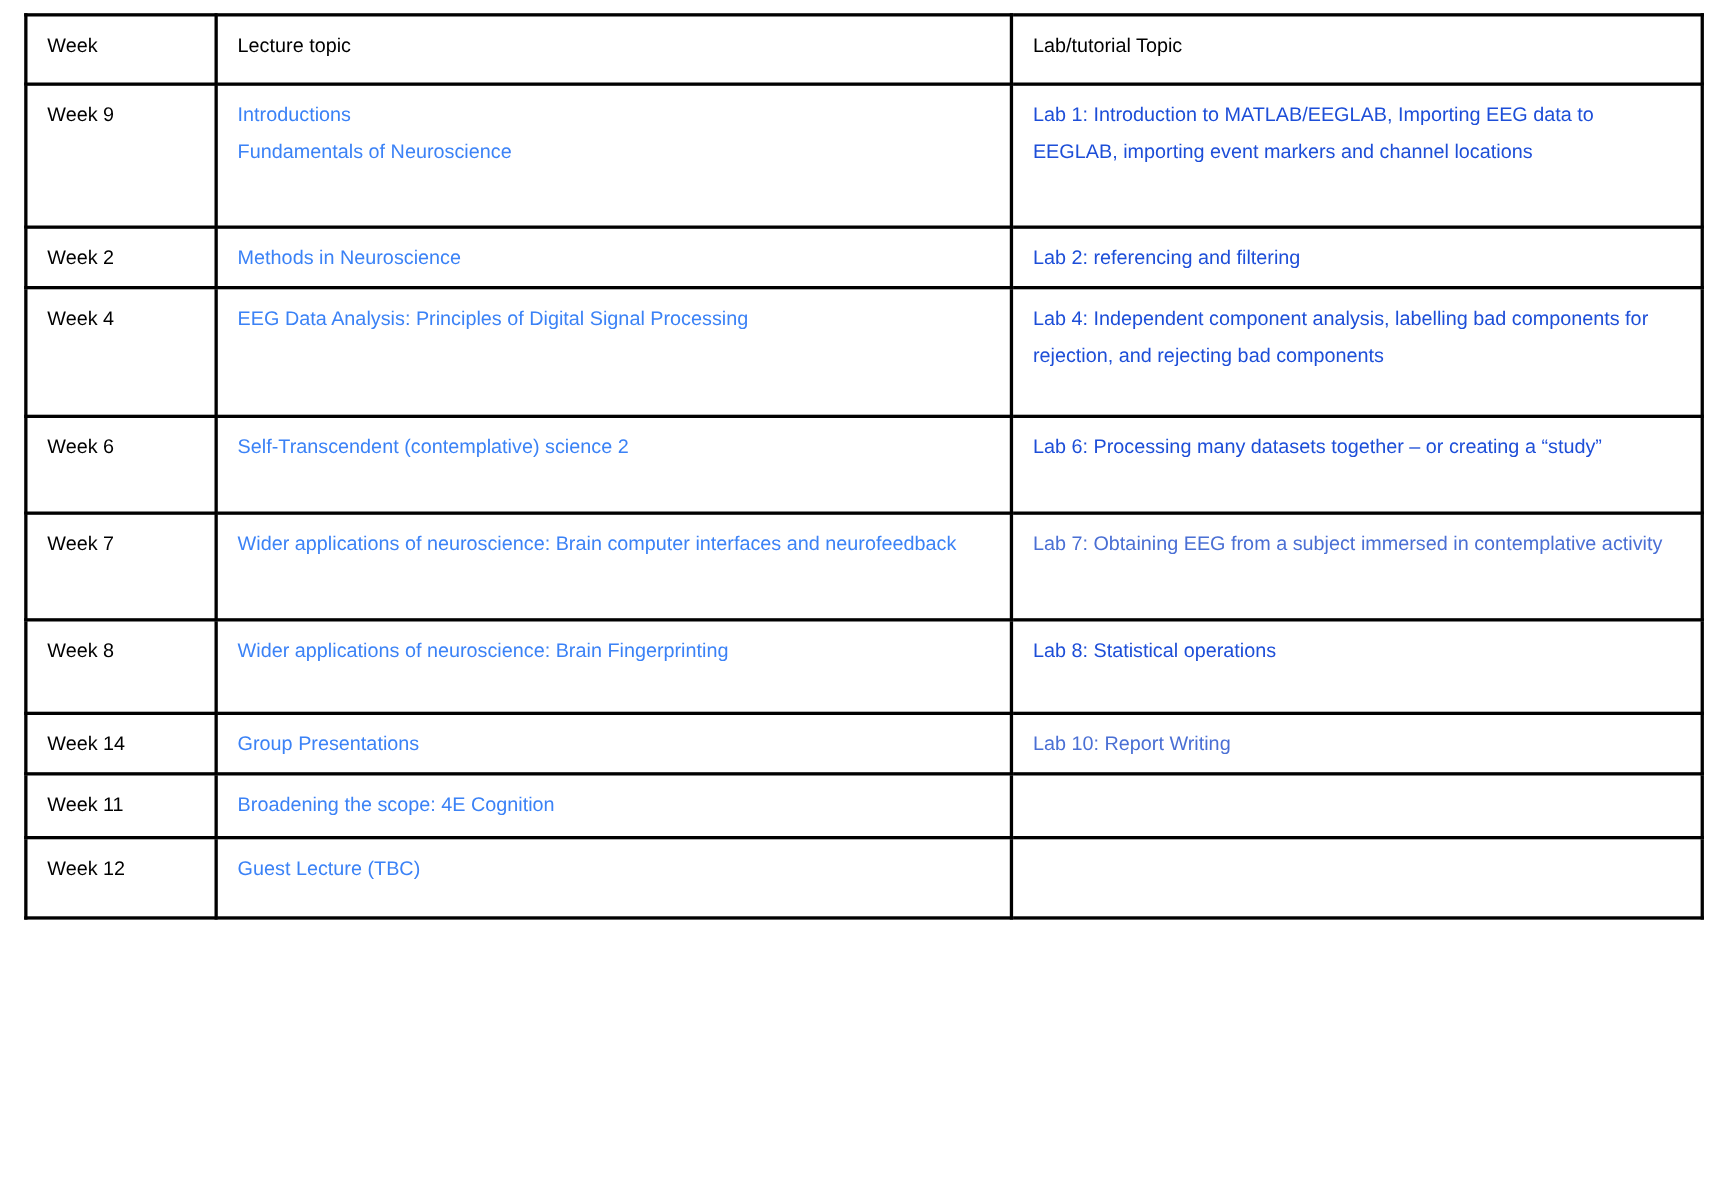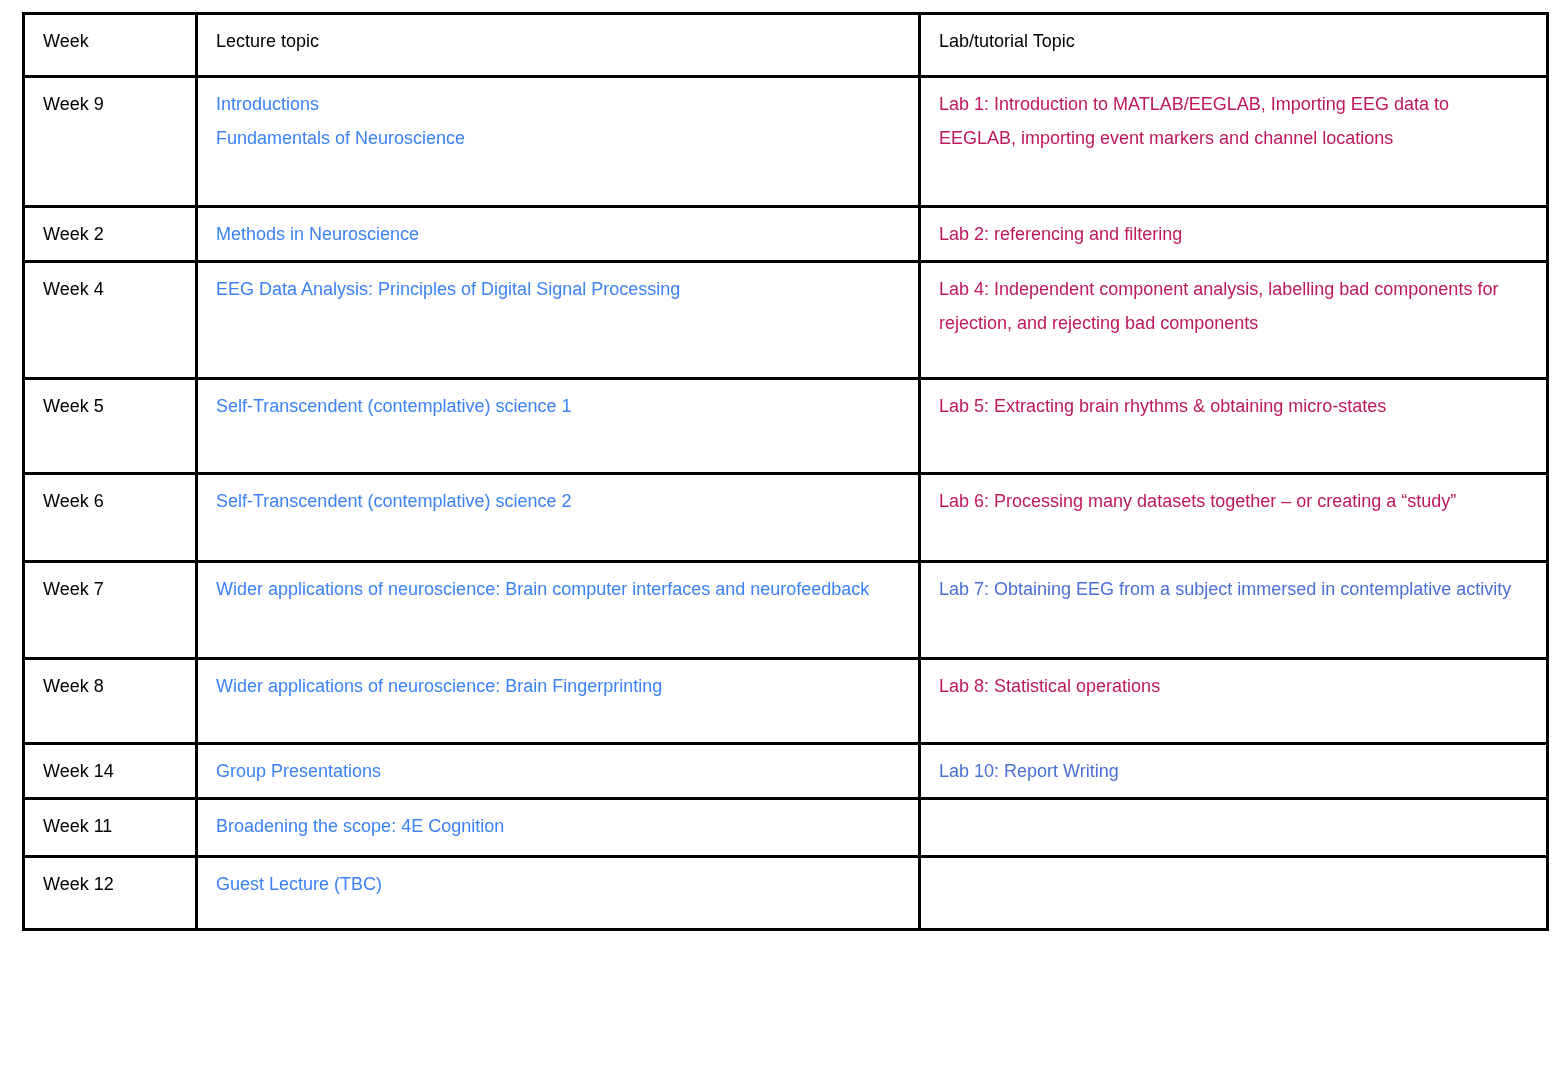--- a/index.html
+++ b/index.html
@@ -40,21 +40,21 @@
     white-space: nowrap;
   }
   td.week {
     color: #000000;
     white-space: nowrap;
   }
   td.lecture {
     color: #3b82f6;
     white-space: pre-line;
   }
-  td.lab[data-labcolor="red"]  { color: #be185d; }
+  td.lab[data-labcolor="red"]  { color: #1d4ed8; }
   td.lab[data-labcolor="blue"] { color: #4a6fd4; }
   td.lab[data-labcolor="none"] { color: #000000; }
 </style>
 </head>
 <body>
 
 <div class="page">
   <table class="schedule">
     <colgroup>
       <col style="width:173px">
@@ -78,25 +78,20 @@
       <tr style="height:52px">
         <td class="week">Week 2</td>
         <td class="lecture">Methods in Neuroscience</td>
         <td class="lab" data-labcolor="red">Lab 2: referencing and filtering</td>
       </tr>
       <tr style="height:117px">
         <td class="week">Week 4</td>
         <td class="lecture">EEG Data Analysis: Principles of Digital Signal Processing</td>
         <td class="lab" data-labcolor="red">Lab 4: Independent component analysis, labelling bad components for rejection, and rejecting bad components</td>
       </tr>
-      <tr style="height:95px">
-        <td class="week">Week 5</td>
-        <td class="lecture">Self-Transcendent (contemplative) science 1</td>
-        <td class="lab" data-labcolor="red">Lab 5: Extracting brain rhythms &amp; obtaining micro-states</td>
-      </tr>
       <tr style="height:88px">
         <td class="week">Week 6</td>
         <td class="lecture">Self-Transcendent (contemplative) science 2</td>
         <td class="lab" data-labcolor="red">Lab 6: Processing many datasets together – or creating a “study”</td>
       </tr>
       <tr style="height:97px">
         <td class="week">Week 7</td>
         <td class="lecture">Wider applications of neuroscience: Brain computer interfaces and neurofeedback</td>
         <td class="lab" data-labcolor="blue">Lab 7: Obtaining EEG from a subject immersed in contemplative activity</td>
       </tr>

